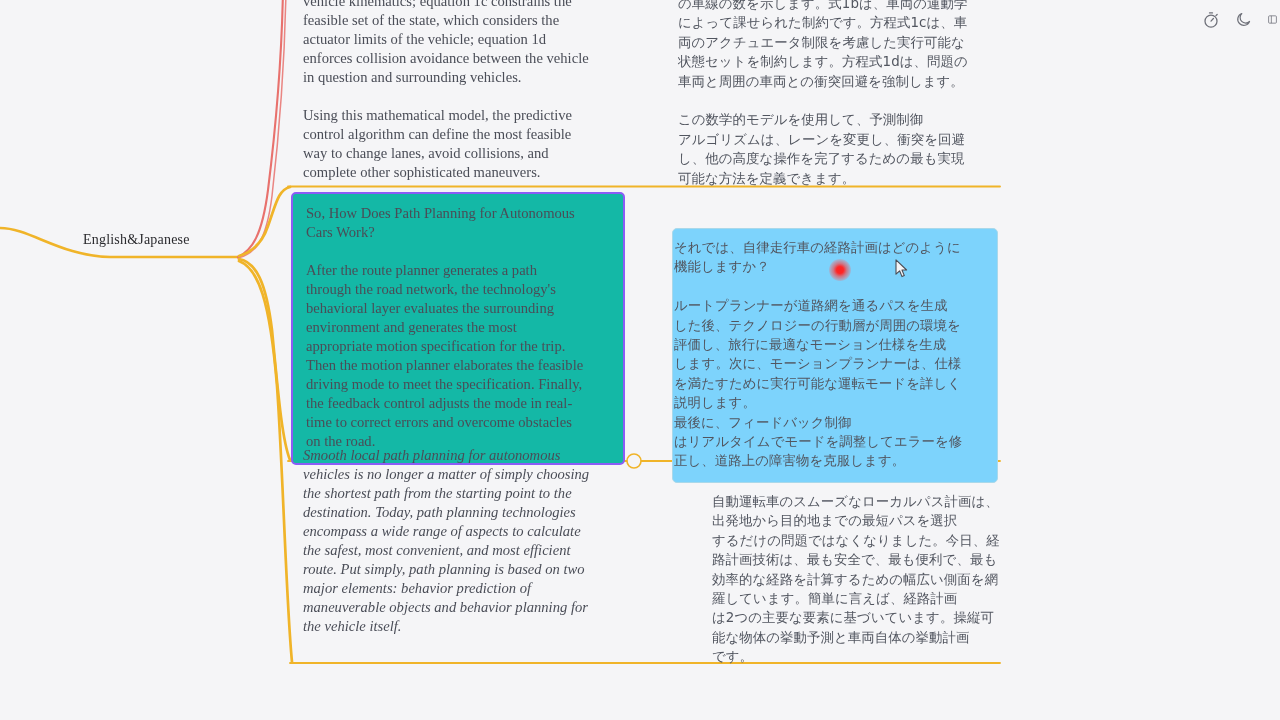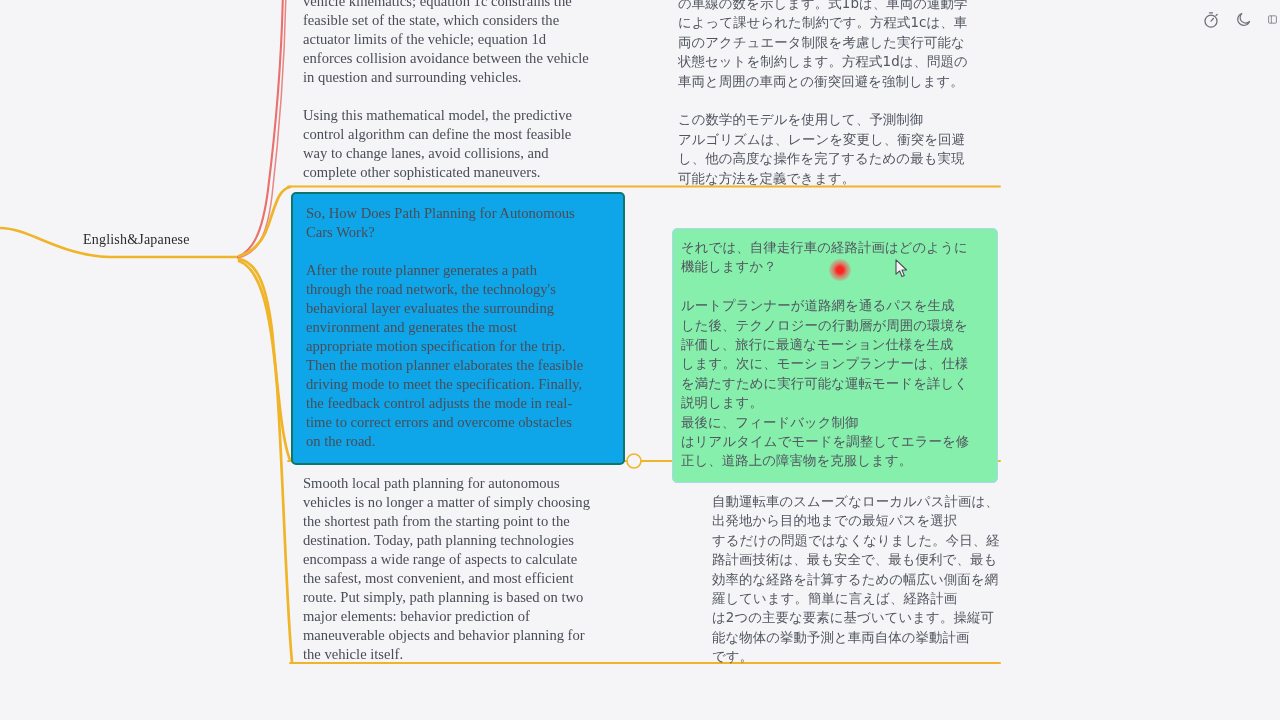--- a/index.html
+++ b/index.html
@@ -30,31 +30,31 @@
     white-space: pre-wrap;
   }
   .node.jp {
     font-family: "DejaVu Sans", "Liberation Sans", sans-serif;
     font-size: 13.4px; line-height: 19.4px; color: #51555f;
     letter-spacing: .1px;
   }
 
   
   .box-sel {
-    border: 2px solid #0f766e;
+    border: 2px solid #8b5cf6;
     border-radius: 5px;
-    background: #0ea5e9;
+    background: #14b8a6;
     padding: 10px 13px 12px 13px;
   }
   
   .box-soft {
     border: 1.5px solid #a9d8ea;
     border-radius: 5px;
-    background: #86efac;
-    padding: 9px 12px 11px 8px;
+    background: #7dd3fc;
+    padding: 9px 12px 11px 1px;
   }
 
   
   .toolbar {
     position: absolute; right: 2px; top: 10px;
     display: flex; align-items: center; gap: 14px;
   }
   .tb-icon {
     width: 19px; height: 19px; display: flex;
     align-items: center; justify-content: center;
@@ -145,21 +145,21 @@
 ルートプランナーが道路網を通るパスを生成
 した後、テクノロジーの行動層が周囲の環境を
 評価し、旅行に最適なモーション仕様を生成
 します。次に、モーションプランナーは、仕様
 を満たすために実行可能な運転モードを詳しく
 説明します。
 最後に、フィードバック制御
 はリアルタイムでモードを調整してエラーを修
 正し、道路上の障害物を克服します。</div>
 
-  <div class="node" style="left:303px; top:474px; width:320px;">Smooth local path planning for autonomous
+  <div class="node" style="left:303px; top:446px; width:320px;font-style:italic;">Smooth local path planning for autonomous
 vehicles is no longer a matter of simply choosing
 the shortest path from the starting point to the
 destination. Today, path planning technologies
 encompass a wide range of aspects to calculate
 the safest, most convenient, and most efficient
 route. Put simply, path planning is based on two
 major elements: behavior prediction of
 maneuverable objects and behavior planning for
 the vehicle itself.</div>
 

